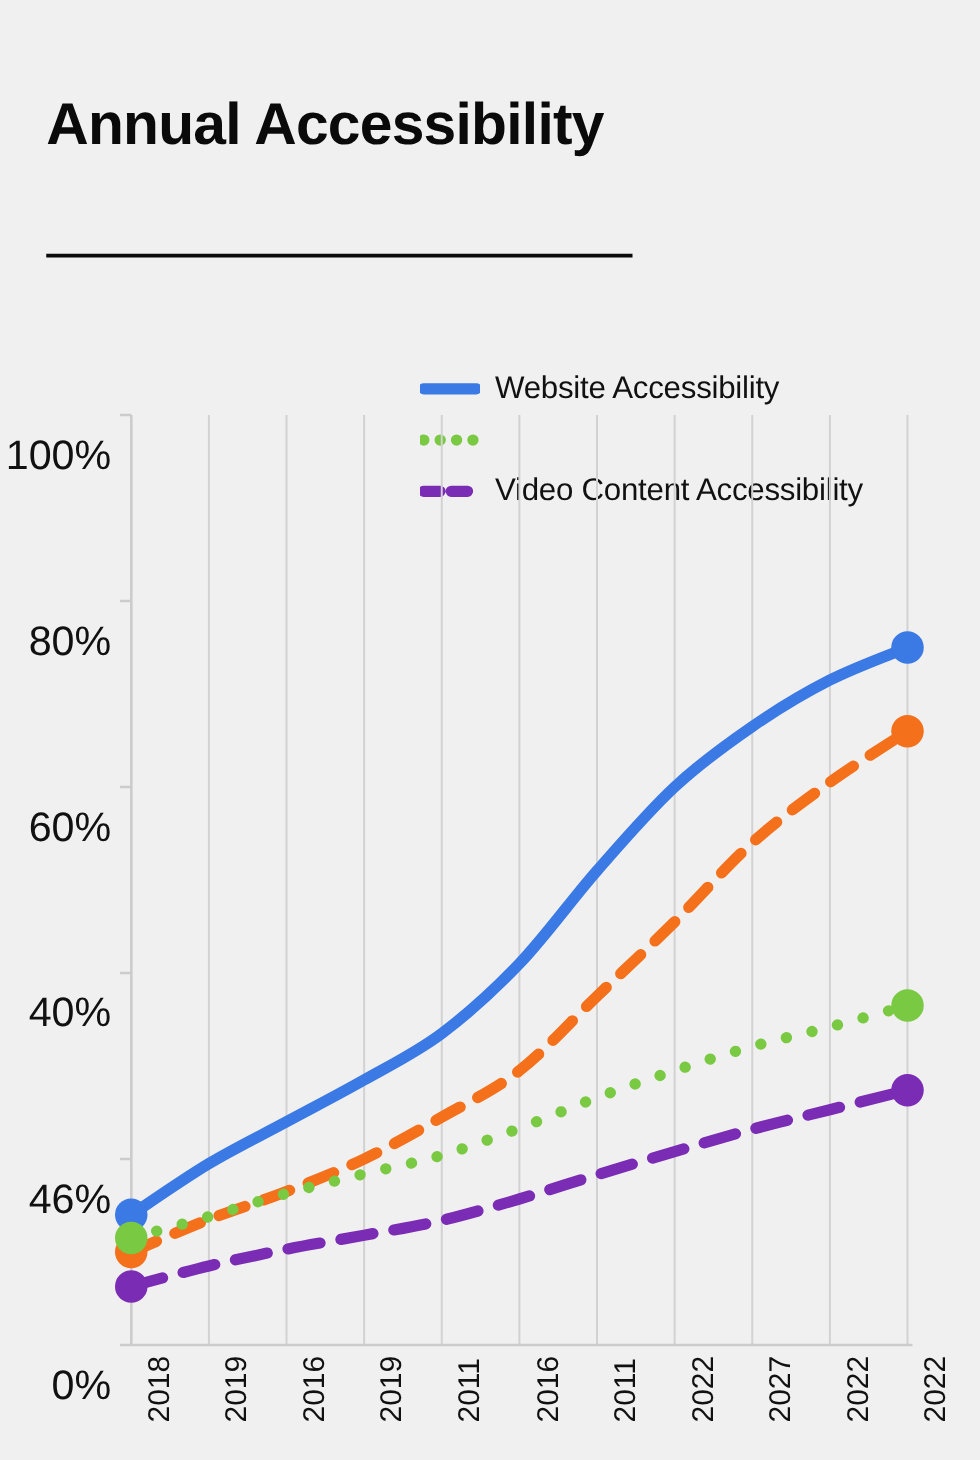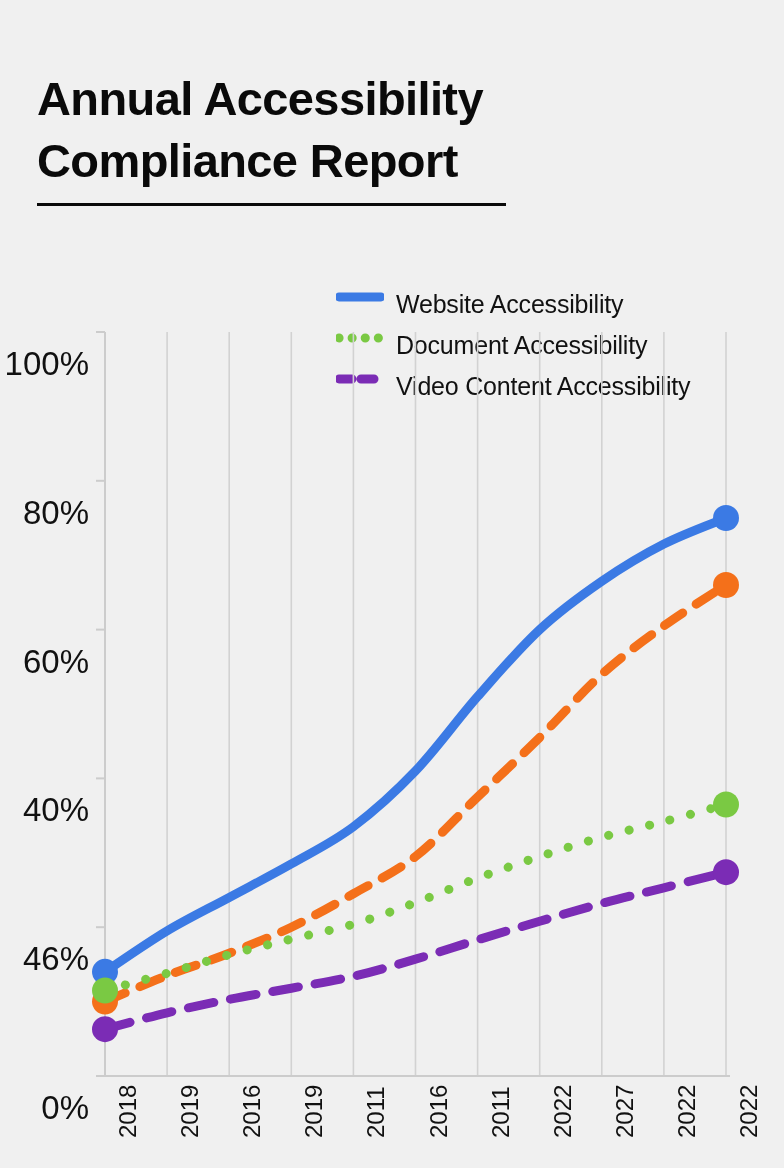--- a/index.html
+++ b/index.html
@@ -45,20 +45,21 @@
   }
   
   #legend {
     position: absolute;
     left: 336px;
     top: 290px;
     width: 430px;
   }
   .legend-row {
     display: flex;
+    align-items: center;
     height: 41px;
   }
   .legend-swatch {
     width: 48px;
     height: 14px;
     margin-right: 12px;
     flex: none;
     position: relative;
   }
   .legend-swatch svg { display: block; }
@@ -93,40 +94,38 @@
     transform: rotate(-90deg);
   }
 </style>
 </head>
 <body>
 
 <div id="figure">
 
   <div id="title-block">
     <div class="title-line">Annual Accessibility</div>
-    <div class="title-line">Compliance Report</div>
   </div>
   <div id="title-underline"></div>
 
   <div id="legend">
       <div class="legend-row">
         <span class="legend-swatch">
           <svg width="48" height="14" viewBox="0 0 48 14">
             <line x1="3" y1="7" x2="45" y2="7" stroke="#3b7ae4" stroke-width="9" stroke-linecap="round"></line>
           </svg>
         </span>
         <span class="legend-label">Website Accessibility</span>
       </div>
       <div class="legend-row">
         <span class="legend-swatch">
           <svg width="48" height="14" viewBox="0 0 48 14">
             <line x1="3" y1="7" x2="45" y2="7" stroke="#7ac943" stroke-width="9" stroke-linecap="round" stroke-dasharray="0.1,13"></line>
           </svg>
         </span>
-        <span class="legend-label">Document Accessibility</span>
       </div>
       <div class="legend-row">
         <span class="legend-swatch">
           <svg width="48" height="14" viewBox="0 0 48 14">
             <line x1="3" y1="7" x2="45" y2="7" stroke="#7b2cb5" stroke-width="9" stroke-linecap="round" stroke-dasharray="13,9"></line>
           </svg>
         </span>
         <span class="legend-label">Video Content Accessibility</span>
       </div>
     </div>

